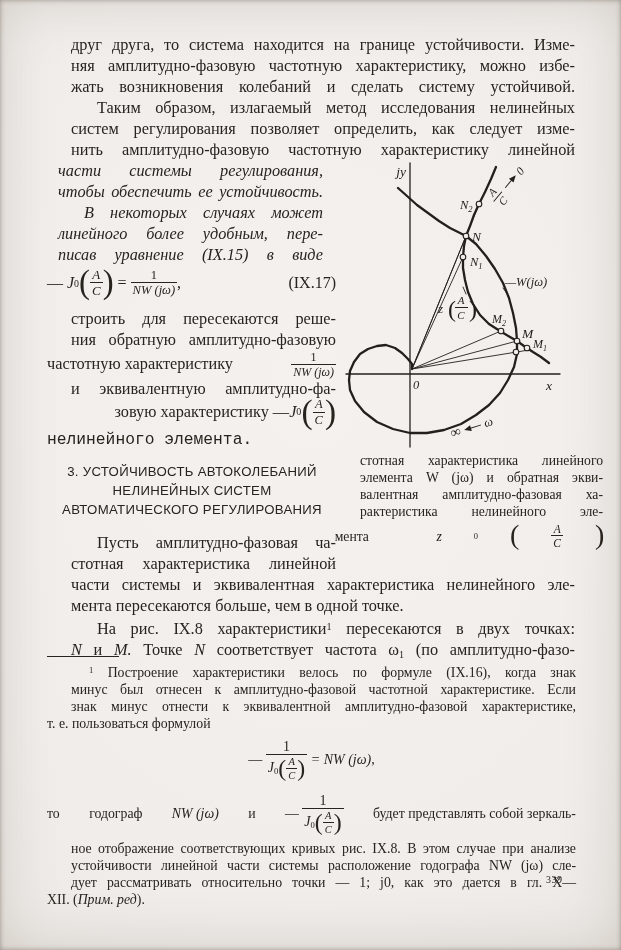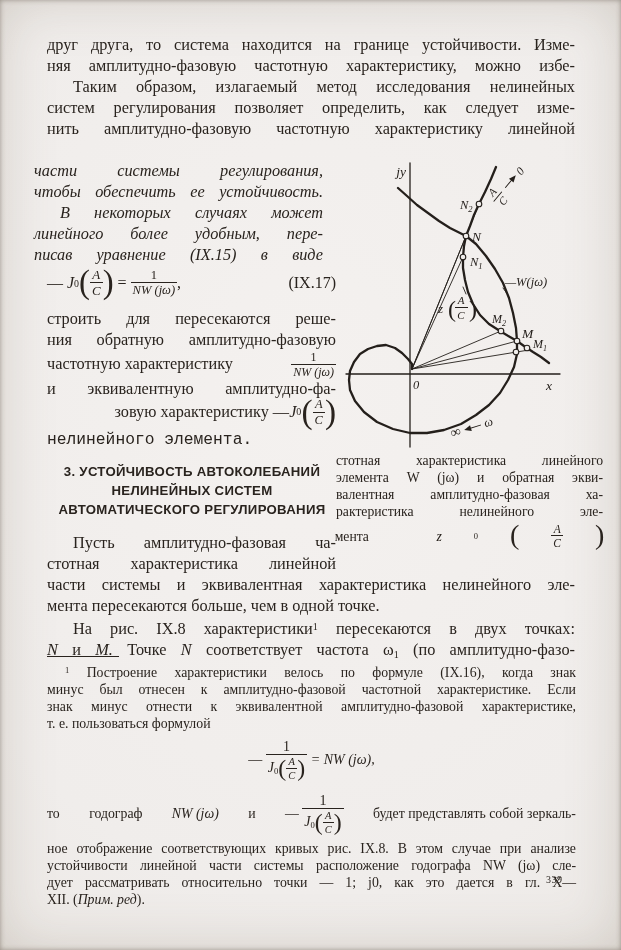--- a/index.html
+++ b/index.html
@@ -3,49 +3,50 @@
 <meta charset="utf-8">
 <style>
   html,body{margin:0;padding:0;}
   body{width:621px;height:950px;position:relative;background:#cfc9c2;font-family:"Liberation Serif",serif;}
   .page{position:absolute;inset:0;color:#29231e;
     background:radial-gradient(130% 105% at 50% 42%, #f4f1ef 0%, #f0edeb 50%, #eae6e2 82%, #dcd6cf 100%);
     box-shadow:inset 0 0 5px rgba(70,58,45,.45), inset 0 0 55px rgba(110,95,75,.22);
     overflow:hidden;}
   .abs{position:absolute;}
   .bodytxt{font-size:16.3px;line-height:20.9px;}
-  .jl{text-align:justify;text-align-last:justify;}
+  .jl{text-align:justify;text-align-last:justify;margin-left:24px;}
   .nj{text-align-last:left;}
   .ind{text-indent:26px;}
   .ind-s{text-indent:18px;}
   .it{font-style:italic;}
   .sb{font-size:.62em;vertical-align:-.28em;}
   .sp{font-size:.62em;vertical-align:.42em;}
   .fr{display:inline-block;text-align:center;vertical-align:middle;line-height:1.08;}
   .fr .n{display:block;border-bottom:1px solid #29231e;padding:0 2px;}
   .fr .d{display:block;padding:1px 2px 0;}
   .bp{font-size:2.05em;font-weight:400;vertical-align:middle;line-height:0;position:relative;top:-1px;}
   .bp2{font-size:1.7em;font-weight:400;vertical-align:middle;line-height:0;}
   .flexline{display:flex;align-items:center;}
   .between{justify-content:space-between;}
-  .heading{font-family:"Liberation Sans",sans-serif;font-weight:bold;font-size:13.2px;line-height:19px;text-align:center;letter-spacing:.3px;}
+  .heading{font-family:"Liberation Sans",sans-serif;font-weight:normal;font-size:13.2px;line-height:19px;text-align:center;letter-spacing:.3px;}
   .fnl{font-size:13.8px;line-height:17.1px;}
   .capl{font-size:13.7px;line-height:17.1px;}
   .rule{border-top:1.6px solid #29231e;}
   svg text{font-family:"Liberation Serif",serif;fill:#221d19;}
   .pagenum{font-size:10px;letter-spacing:.5px;}
 </style>
 </head>
 <body>
 
 <div class="page">
 
   <div class="abs bodytxt" style="left:47px;top:35px;width:528px;">
     <div class="jl">друг друга, то система находится на границе устойчивости. Изме-</div>
     <div class="jl">няя амплитудно-фазовую частотную характеристику, можно избе-</div>
+    <div class="jl">жать возникновения колебаний и сделать систему устойчивой.</div>
     <div class="jl ind">Таким образом, излагаемый метод исследования нелинейных</div>
     <div class="jl">систем регулирования позволяет определить, как следует изме-</div>
     <div class="jl">нить амплитудно-фазовую частотную характеристику линейной</div>
   </div>
 
   <div class="abs bodytxt" style="left:34px;top:161px;width:289px;font-style:italic;">
     <div class="jl">части системы регулирования,</div>
     <div class="jl">чтобы обеспечить ее устойчивость.</div>
     <div class="jl ind">В некоторых случаях может</div>
     <div class="jl">линейного более удобным, пере-</div>

